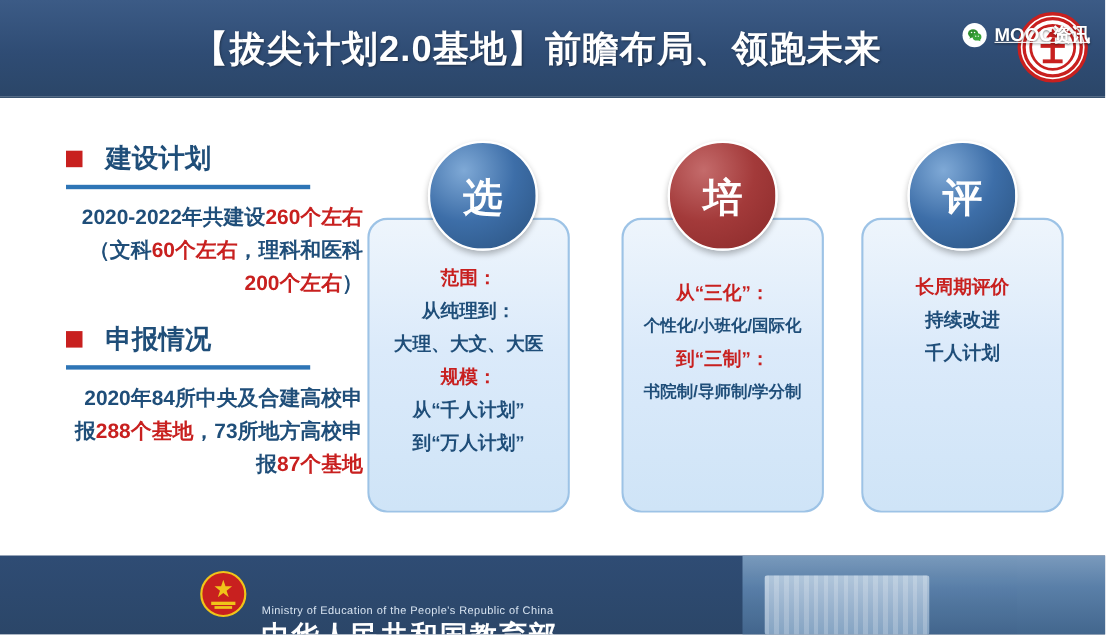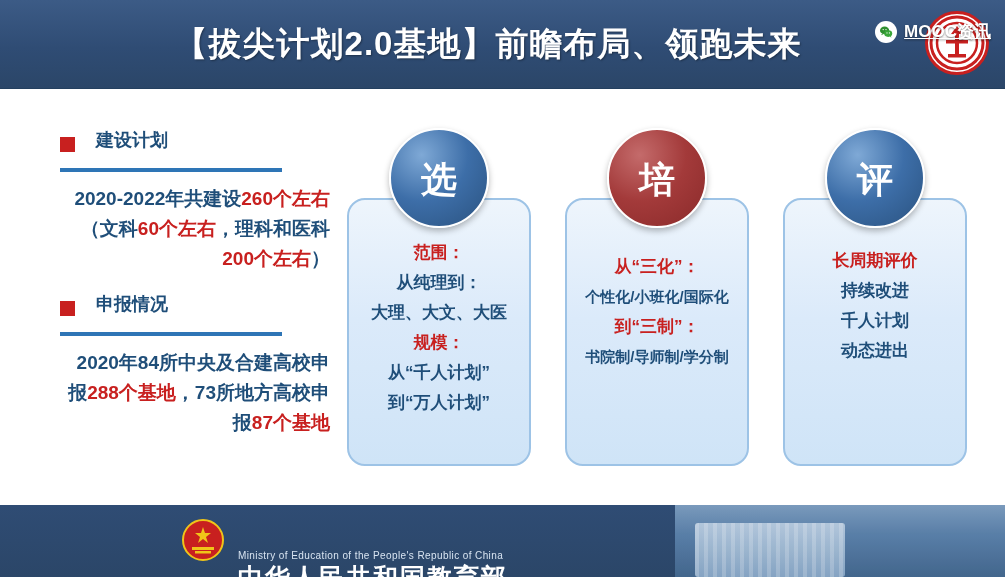--- a/index.html
+++ b/index.html
@@ -66,21 +66,21 @@
   }
   .bullet-square {
     position: absolute;
     left: 0; top: 9px;
     width: 15px; height: 15px;
     background: #c8201f;
   }
   .bullet-text {
     position: absolute;
     left: 36px; top: 0;
-    font-size: 18px;
+    font-size: 24px;
     font-weight: bold;
     color: #1f4e79;
     white-space: nowrap;
   }
   .bullet-rule {
     margin-top: 6px;
     width: 222px;
     height: 4px;
     background: #2e75b6;
   }
@@ -246,21 +246,21 @@
       <div class="bullet-square"></div>
       <div class="bullet-text">申报情况</div>
     </div>
     <div class="bullet-rule"></div>
     <div class="para">
       <span>2020年84所中央及合建高校申报</span><span class="hl">288个基地</span><span>，73所地方高校申报</span><span class="hl">87个基地</span>
     </div>
   </div>
 
   <div class="circle circle-blue" style="left:389px; top:128px;">选</div>
-  <div class="panel" style="left:347px;">
+  <div class="panel" style="left:334px;">
     <div class="panel-line red">范围：</div>
     <div class="panel-line">从纯理到：</div>
     <div class="panel-line">大理、大文、大医</div>
     <div class="panel-line red">规模：</div>
     <div class="panel-line">从“千人计划”</div>
     <div class="panel-line">到“万人计划”</div>
   </div>
 
   <div class="circle circle-red" style="left:607px; top:128px;">培</div>
   <div class="panel" style="left:565px; padding-top:52px;">
@@ -268,21 +268,20 @@
     <div class="panel-line small">个性化/小班化/国际化</div>
     <div class="panel-line red" style="">到“三制”：</div>
     <div class="panel-line small">书院制/导师制/学分制</div>
   </div>
 
   <div class="circle circle-blue" style="left:825px; top:128px;">评</div>
   <div class="panel" style="left:783px; padding-top:46px;">
     <div class="panel-line red">长周期评价</div>
     <div class="panel-line">持续改进</div>
     <div class="panel-line">千人计划</div>
-    <div class="panel-line">动态进出</div>
   </div>
 
   <div id="footer">
     <div id="footer-photo"></div>
     <div id="footer-emblem">
       <svg width="50" height="50" viewBox="0 0 50 50" aria-hidden="true">
         <circle cx="25" cy="25" r="20" fill="#c8201f" stroke="#f0c419" stroke-width="2"></circle>
         <polygon points="25,12 27,18 33,18 28,22 30,28 25,24 20,28 22,22 17,18 23,18" fill="#f0c419"></polygon>
         <rect x="14" y="32" width="22" height="3" fill="#f0c419"></rect>
         <rect x="17" y="36" width="16" height="2.5" fill="#f0c419"></rect>

